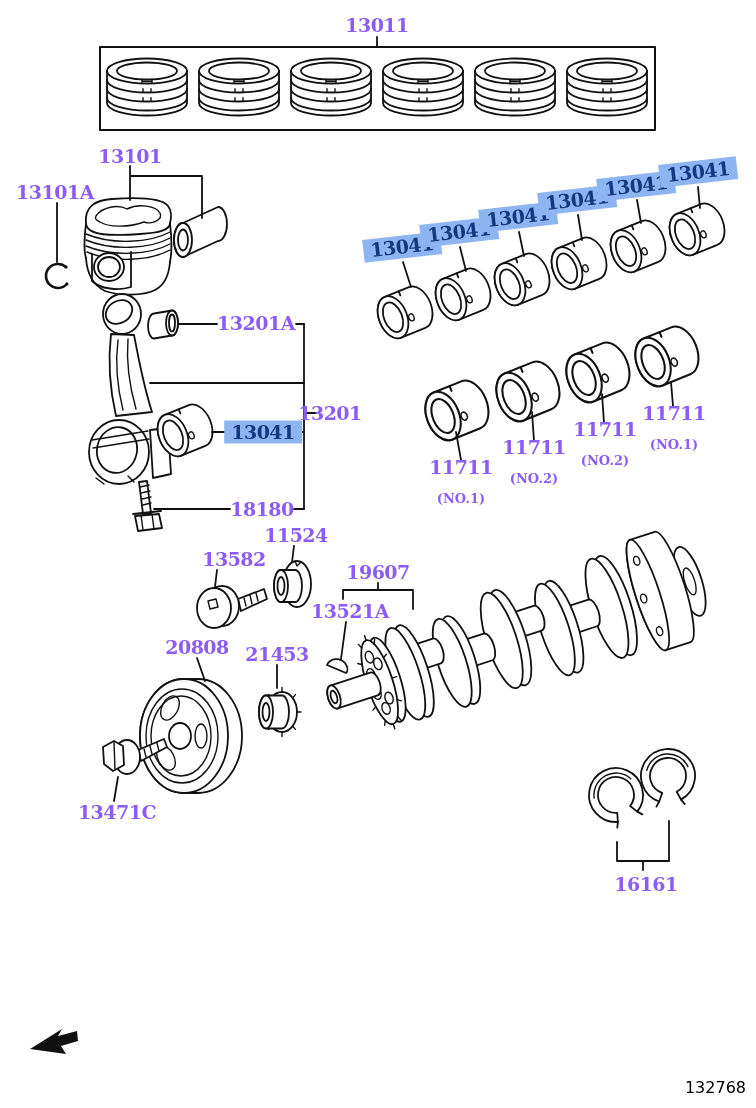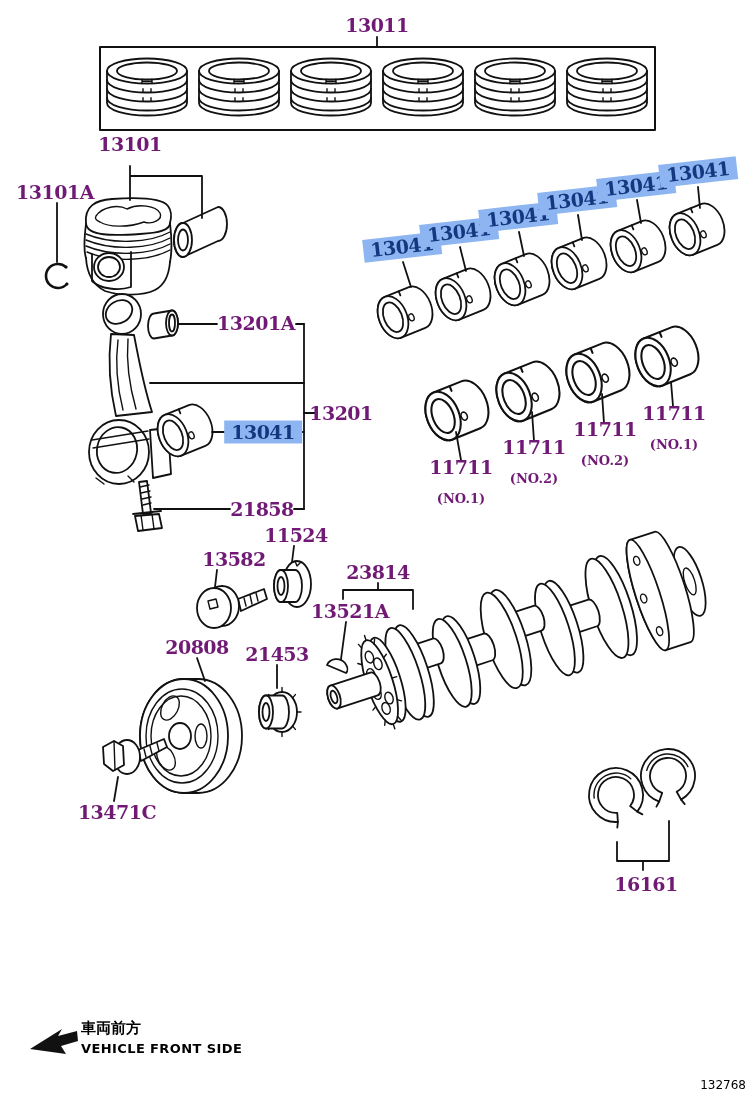--- a/index.html
+++ b/index.html
@@ -4,30 +4,30 @@
 <style>
   html,body{margin:0;padding:0;background:#fff;}
   .stage{position:relative;width:756px;height:1108px;background:#ffffff;overflow:hidden;
          font-family:"DejaVu Serif", "Liberation Serif", serif;}
   svg{position:absolute;left:0;top:0;}
   svg *{stroke:#111;stroke-width:1.8;fill:none;stroke-linecap:round;stroke-linejoin:round;}
   svg .f{fill:#ffffff;}
   svg .thin{stroke-width:1.4;}
   svg .ink{fill:#111;stroke:none;}
   .callout{position:absolute;transform:translate(-50%,-50%);font-weight:bold;font-size:19px;
-           color:#701a75;white-space:nowrap;line-height:1;letter-spacing:-0.5px;}
+           color:#8b5cf6;white-space:nowrap;line-height:1;letter-spacing:-0.5px;}
   .hl{background:#8db5f1;color:#14387f;padding:2px 7px;}
   .rot{transform:translate(-50%,-50%) rotate(-6.5deg);}
   .mb{text-align:center;}
   .mb .no{display:block;font-size:13px;margin-top:15px;letter-spacing:0;}
   .dir{position:absolute;left:81px;top:1021px;color:#000;
        font-family:"DejaVu Sans", "Liberation Sans", sans-serif;font-weight:bold;}
   .dir .jp{display:block;font-size:15px;line-height:1;}
   .dir .en{display:block;font-size:13px;line-height:1;margin-top:6px;letter-spacing:0.4px;}
-  .figcode{position:absolute;right:10px;top:1078px;color:#000;font-size:12px;
+  .figcode{position:absolute;right:10px;top:1078px;color:#000;font-size:16px;
            font-family:"DejaVu Sans", "Liberation Sans", sans-serif;}
 </style>
 </head>
 <body>
 
 <div class="stage">
 
 <svg width="756" height="1108" viewBox="0 0 756 1108">
   <defs>
     <g id="ringset">
@@ -257,29 +257,29 @@
     <path d="M 118,777 L 114,801"></path>
     <path d="M 617,842 L 617,861 M 669,821 L 669,861 M 617,861 L 669,861 M 643,861 L 643,870"></path>
     <path d="M 456,432 L 461,460 M 532,412 L 534,441 M 602,394 L 604,423 M 671,382 L 673,406"></path>
     <path d="M 403,262 L 411,287 M 460,247 L 466,271 M 519,232 L 524,256 M 578,215 L 582,240 M 637,200 L 641,223 M 698,187 L 700,208"></path>
   </g>
 
   <polygon class="ink" points="77,1031 58,1036 62,1029 30,1049 66,1054 61,1046 78,1041"></polygon>
 </svg>
 
 <div class="callout" style="left:377px;top:25px">13011</div>
-<div class="callout" style="left:130px;top:144px">13101</div>
+<div class="callout" style="left:130px;top:156px">13101</div>
 <div class="callout" style="left:55px;top:192px">13101A</div>
 <div class="callout" style="left:256px;top:323px">13201A</div>
 <div class="callout hl" style="left:263px;top:432px">13041</div>
-<div class="callout" style="left:341px;top:413px">13201</div>
-<div class="callout" style="left:262px;top:509px">21858</div>
+<div class="callout" style="left:330px;top:413px">13201</div>
+<div class="callout" style="left:262px;top:509px">18180</div>
 <div class="callout" style="left:296px;top:535px">11524</div>
 <div class="callout" style="left:234px;top:559px">13582</div>
-<div class="callout" style="left:378px;top:572px">23814</div>
+<div class="callout" style="left:378px;top:572px">19607</div>
 <div class="callout" style="left:350px;top:611px">13521A</div>
 <div class="callout" style="left:197px;top:647px">20808</div>
 <div class="callout" style="left:277px;top:654px">21453</div>
 <div class="callout" style="left:117px;top:812px">13471C</div>
 <div class="callout" style="left:646px;top:884px">16161</div>
 
 <div class="callout hl rot" style="left:402px;top:247px">13041</div>
 <div class="callout hl rot" style="left:459px;top:232px">13041</div>
 <div class="callout hl rot" style="left:518px;top:217px">13041</div>
 <div class="callout hl rot" style="left:577px;top:200px">13041</div>
@@ -296,20 +296,16 @@
 </div>
 <div class="callout mb" style="left:605px;top:443px">
   <span>11711</span>
   <span class="no">(NO.2)</span>
 </div>
 <div class="callout mb" style="left:674px;top:427px">
   <span>11711</span>
   <span class="no">(NO.1)</span>
 </div>
 
-<div class="dir">
-  <span class="jp">車両前方</span>
-  <span class="en">VEHICLE FRONT SIDE</span>
-</div>
 
 <div class="figcode">132768</div>
 
 </div>
 
 </body></html>

